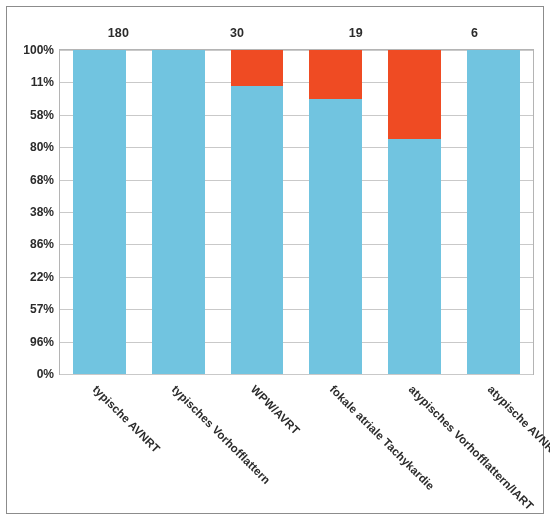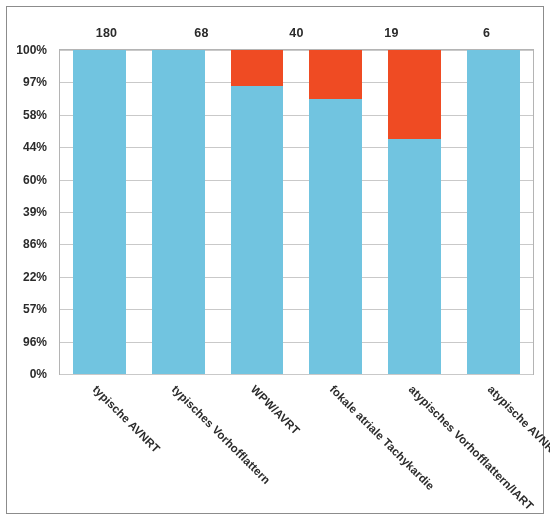--- a/index.html
+++ b/index.html
@@ -54,21 +54,21 @@
   .gridline{
     position:absolute;
     left:0;right:0;
     height:1px;
     background:#c9c9c9;
   }
   
   .ytick{
     position:absolute;
     right:100%;
-    margin-right:13px;
+    margin-right:6px;
     transform:translateY(-50%);
     font-size:12px;
     font-weight:bold;
     color:#2b2b2b;
     white-space:nowrap;
   }
   
   #bars{
     position:absolute;
     left:0;top:0;right:0;bottom:0;
@@ -118,22 +118,21 @@
   }
 </style>
 </head>
 <body>
 
 <div id="page">
   <div id="frame">
 
     <div id="toplabels">
         <div class="toplabel">180</div>
-        <div class="toplabel">68</div>
-        <div class="toplabel">40</div>
+        <div class="toplabel">30</div>
         <div class="toplabel">19</div>
         <div class="toplabel">6</div>
       </div>
 
     <div id="plot">
       <div id="gridlines">
           <div class="gridline" style="top: 100%;">
             <span class="ytick">0%</span>
           </div>
           <div class="gridline" style="top: 90%;">
@@ -142,33 +141,33 @@
           <div class="gridline" style="top: 80%;">
             <span class="ytick">57%</span>
           </div>
           <div class="gridline" style="top: 70%;">
             <span class="ytick">22%</span>
           </div>
           <div class="gridline" style="top: 60%;">
             <span class="ytick">86%</span>
           </div>
           <div class="gridline" style="top: 50%;">
-            <span class="ytick">39%</span>
+            <span class="ytick">38%</span>
           </div>
           <div class="gridline" style="top: 40%;">
-            <span class="ytick">60%</span>
+            <span class="ytick">68%</span>
           </div>
           <div class="gridline" style="top: 30%;">
-            <span class="ytick">44%</span>
+            <span class="ytick">80%</span>
           </div>
           <div class="gridline" style="top: 20%;">
             <span class="ytick">58%</span>
           </div>
           <div class="gridline" style="top: 10%;">
-            <span class="ytick">97%</span>
+            <span class="ytick">11%</span>
           </div>
           <div class="gridline" style="top: 0%;">
             <span class="ytick">100%</span>
           </div>
         </div>
       <div id="bars">
           <div class="barslot">
             <div class="bar">
               <div class="seg-bottom" style="height: 100%; background: rgb(113, 196, 224);"></div>
             </div>

